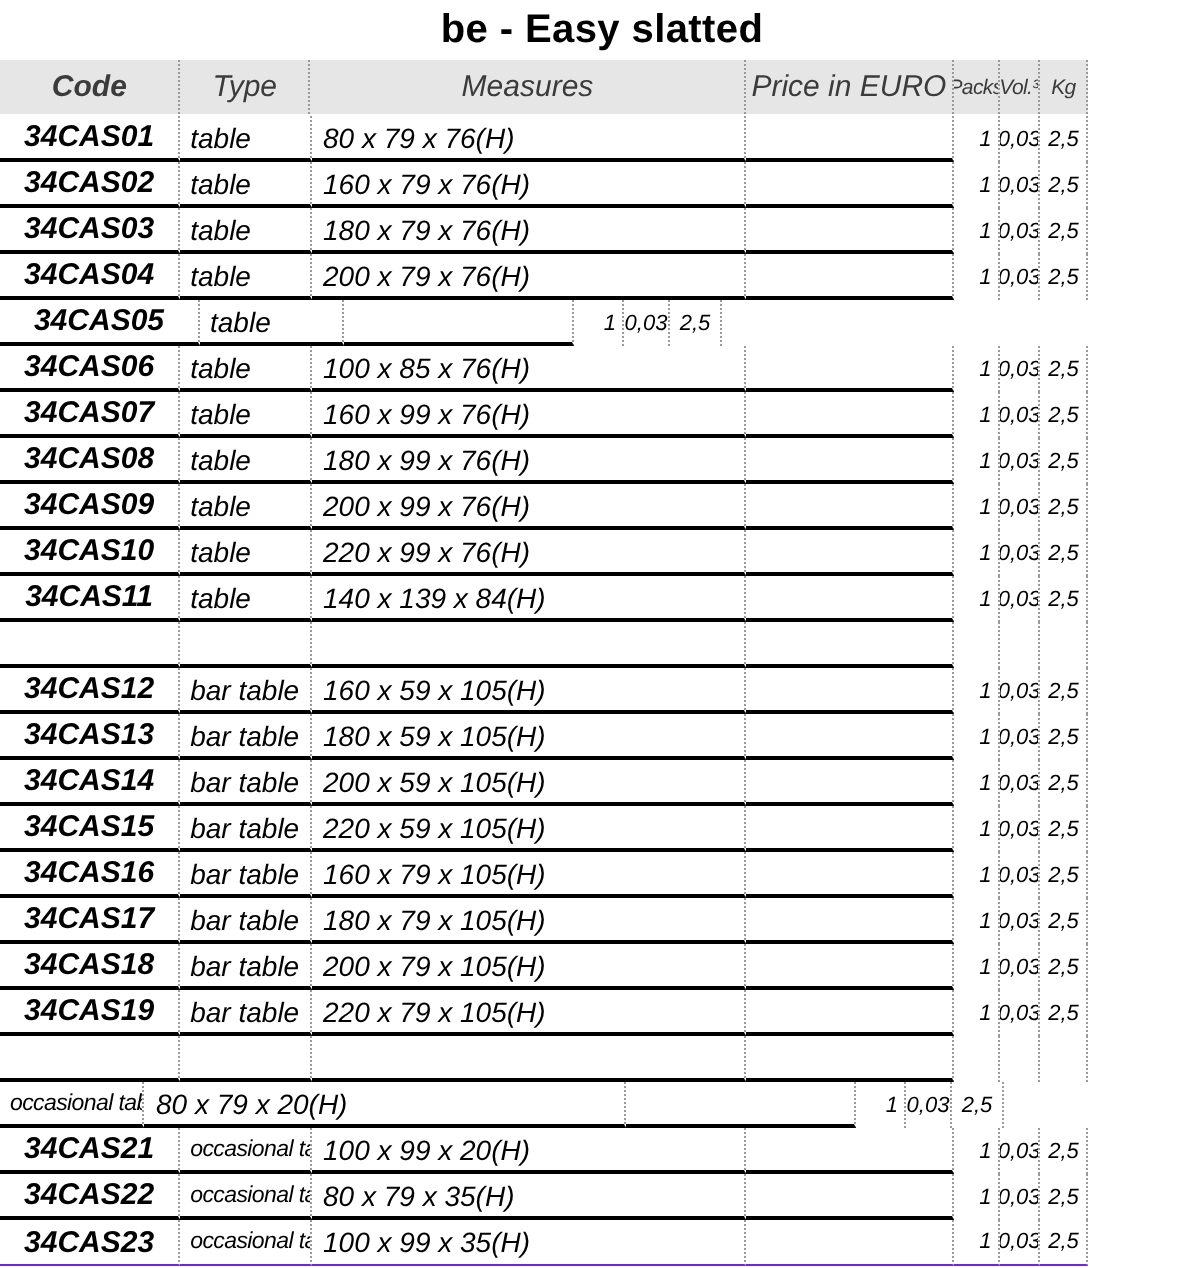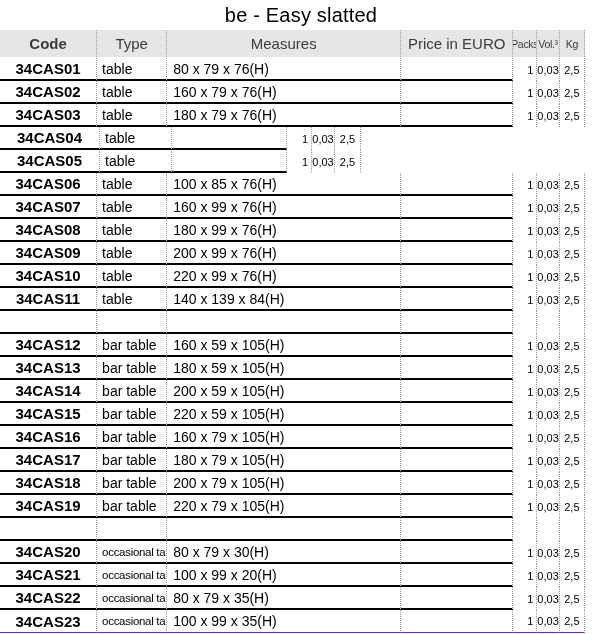--- a/index.html
+++ b/index.html
@@ -12,34 +12,35 @@
   }
   .page {
     width: 602px;
     height: 634px;
     background: #fff;
     overflow: hidden;
   }
   .title {
     text-align: center;
     font-size: 20px;
-    font-weight: normal;
+    font-weight: bold;
     padding-top: 3px;
     height: 27px;
     line-height: 24px;
     letter-spacing: 0.2px;
   }
   .table {
     width: 602px;
   }
   .row {
     display: flex;
-    width: 585px;
+    width: 544px;
     height: 23px;
     box-sizing: border-box;
+    font-style: italic;
   }
   .row.header {
     height: 27px;
     background: #e6e6e6;
     margin-bottom: 1px;
   }
   .cell {
     box-sizing: border-box;
     border-right: 1px dotted #9a9a9a;
     overflow: hidden;
@@ -143,20 +144,21 @@
         <div class="cell c-packs">1</div>
         <div class="cell c-vol">0,03</div>
         <div class="cell c-kg">2,5</div>
       </div>
 
       <div class="row data">
         <div class="cell c-code">34CAS04</div>
         <div class="cell c-type">
             <span class="t-text">table</span>
           </div>
+        <div class="cell c-measures">200 x 79 x 76(H)</div>
         <div class="cell c-price"></div>
         <div class="cell c-packs">1</div>
         <div class="cell c-vol">0,03</div>
         <div class="cell c-kg">2,5</div>
       </div>
 
       <div class="row data">
         <div class="cell c-code">34CAS05</div>
         <div class="cell c-type">
             <span class="t-text">table</span>
@@ -349,25 +351,24 @@
         <div class="cell c-code"></div>
         <div class="cell c-type"></div>
         <div class="cell c-measures"></div>
         <div class="cell c-price"></div>
         <div class="cell c-packs"></div>
         <div class="cell c-vol"></div>
         <div class="cell c-kg"></div>
       </div>
 
       <div class="row data">
-        <div class="cell c-code">34CAS20</div>
         <div class="cell c-type">
             <span class="t-text condensed">occasional table</span>
           </div>
-        <div class="cell c-measures">80 x 79 x 30(H)</div>
+        <div class="cell c-measures">80 x 79 x 20(H)</div>
         <div class="cell c-price"></div>
         <div class="cell c-packs">1</div>
         <div class="cell c-vol">0,03</div>
         <div class="cell c-kg">2,5</div>
       </div>
 
       <div class="row data">
         <div class="cell c-code">34CAS21</div>
         <div class="cell c-type">
             <span class="t-text condensed">occasional table</span>

